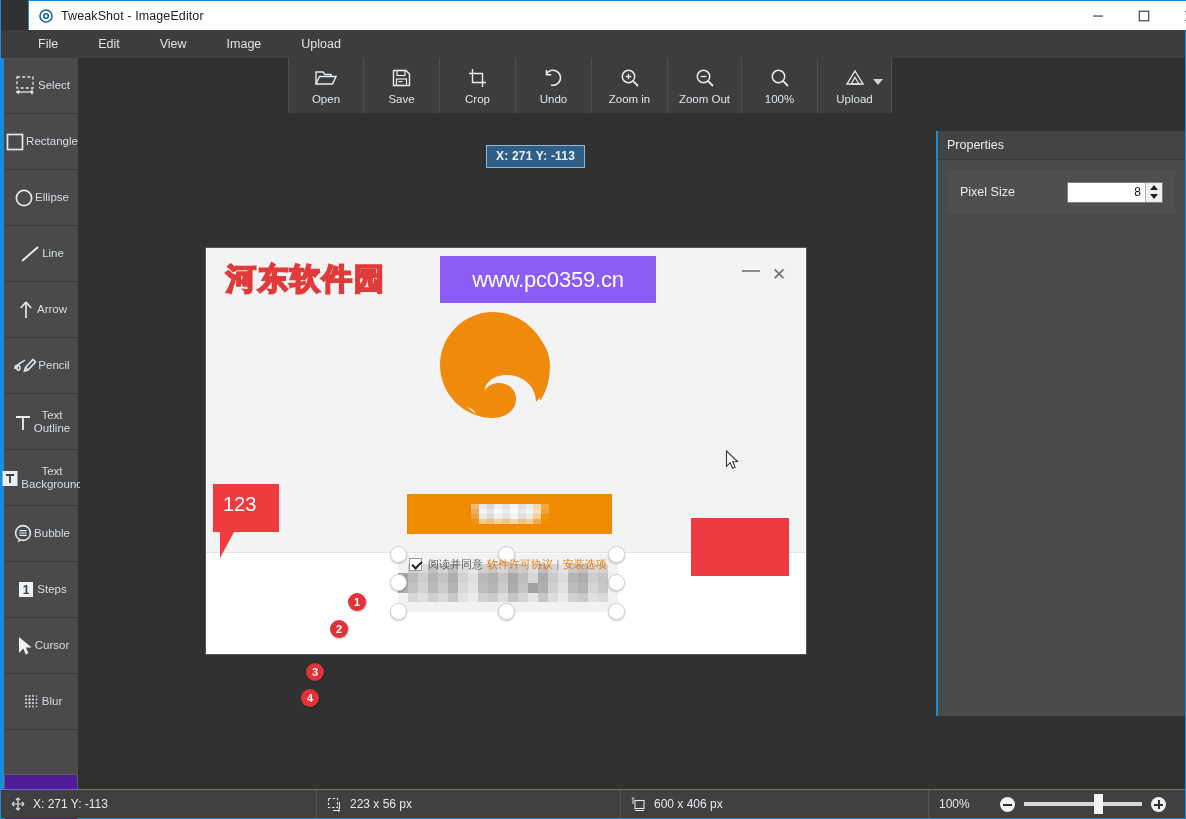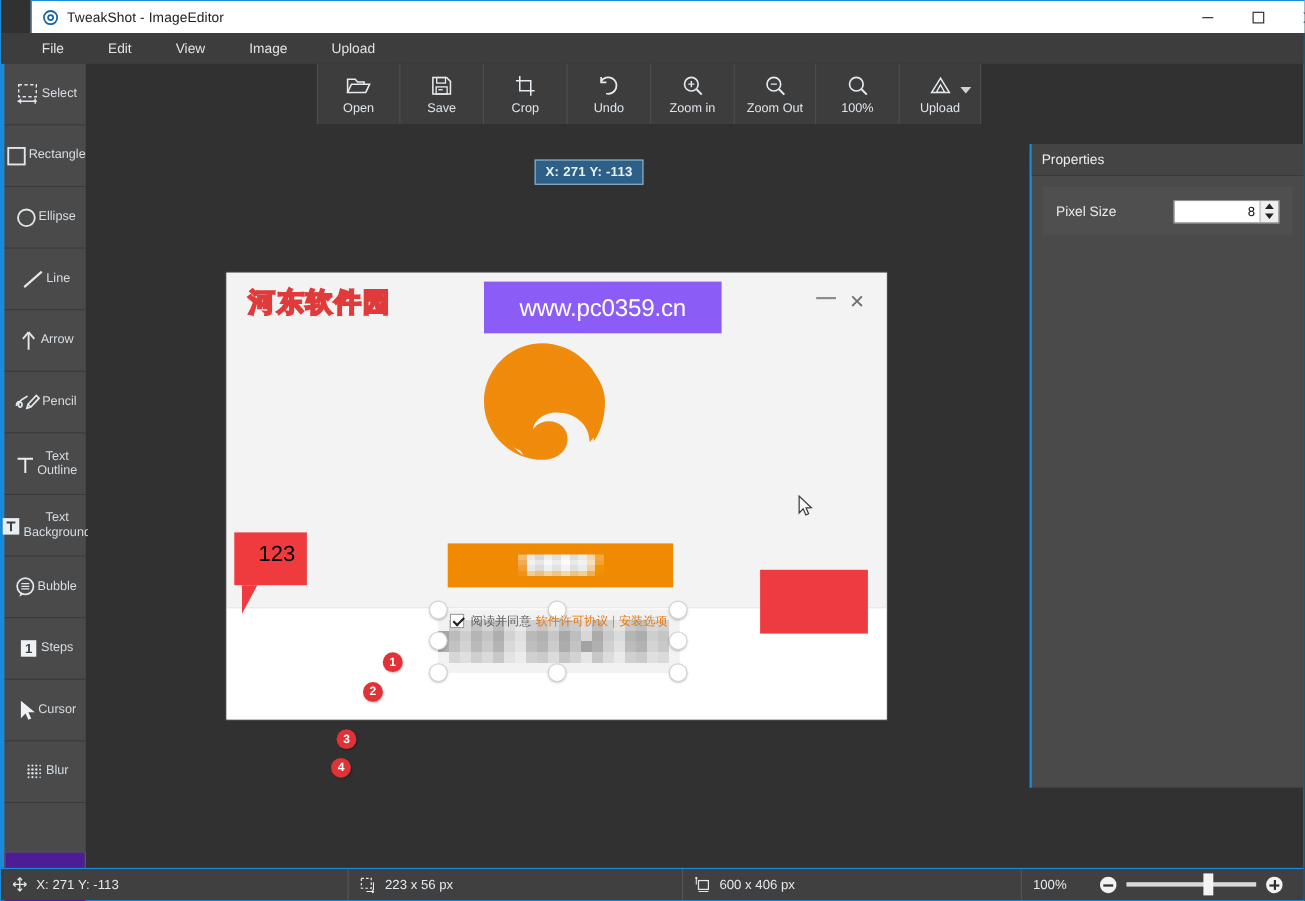--- a/index.html
+++ b/index.html
@@ -145,21 +145,21 @@
     background: #f3f3f3;
   }
   #shot .s-bot {
     position: absolute; top: 304px; left: 0; width: 600px; height: 102px;
     background: #ffffff;
     border-top: 1px solid #e4e4e4;
   }
   .wm-cn {
     position: absolute; left: 20px; top: 11px;
     font-family: "DejaVu Sans", sans-serif;
-    font-size: 24px; font-weight: bold;
+    font-size: 30px; font-weight: bold;
     color: #a16207;
     -webkit-text-stroke: 2px #e03a3a;
     letter-spacing: 2px;
   }
   .wm-url {
     position: absolute; left: 234px; top: 8px;
     width: 216px; height: 47px;
     background: #8b5cf6;
     color: #fff; font-size: 22px;
     display: flex; align-items: center; justify-content: center;
@@ -176,22 +176,22 @@
   #logo {
     position: absolute; left: 228px; top: 58px;
     width: 118px; height: 118px;
   }
   .bubble {
     position: absolute; left: 7px; top: 236px;
     width: 66px; height: 48px;
     background: #ef3a3e;
   }
   .bubble .btxt {
-    color: #000000; font-size: 20px;
-    padding: 9px 0 0 22px;
+    color: #ffffff; font-size: 20px;
+    padding: 9px 0 0 10px;
   }
   .bubble .tail {
     position: absolute; left: 7px; top: 48px;
     width: 0; height: 0;
     border-left: 14px solid #ef3a3e;
     border-bottom: 26px solid transparent;
   }
   .step {
     position: absolute;
     width: 18px; height: 18px; border-radius: 50%;

